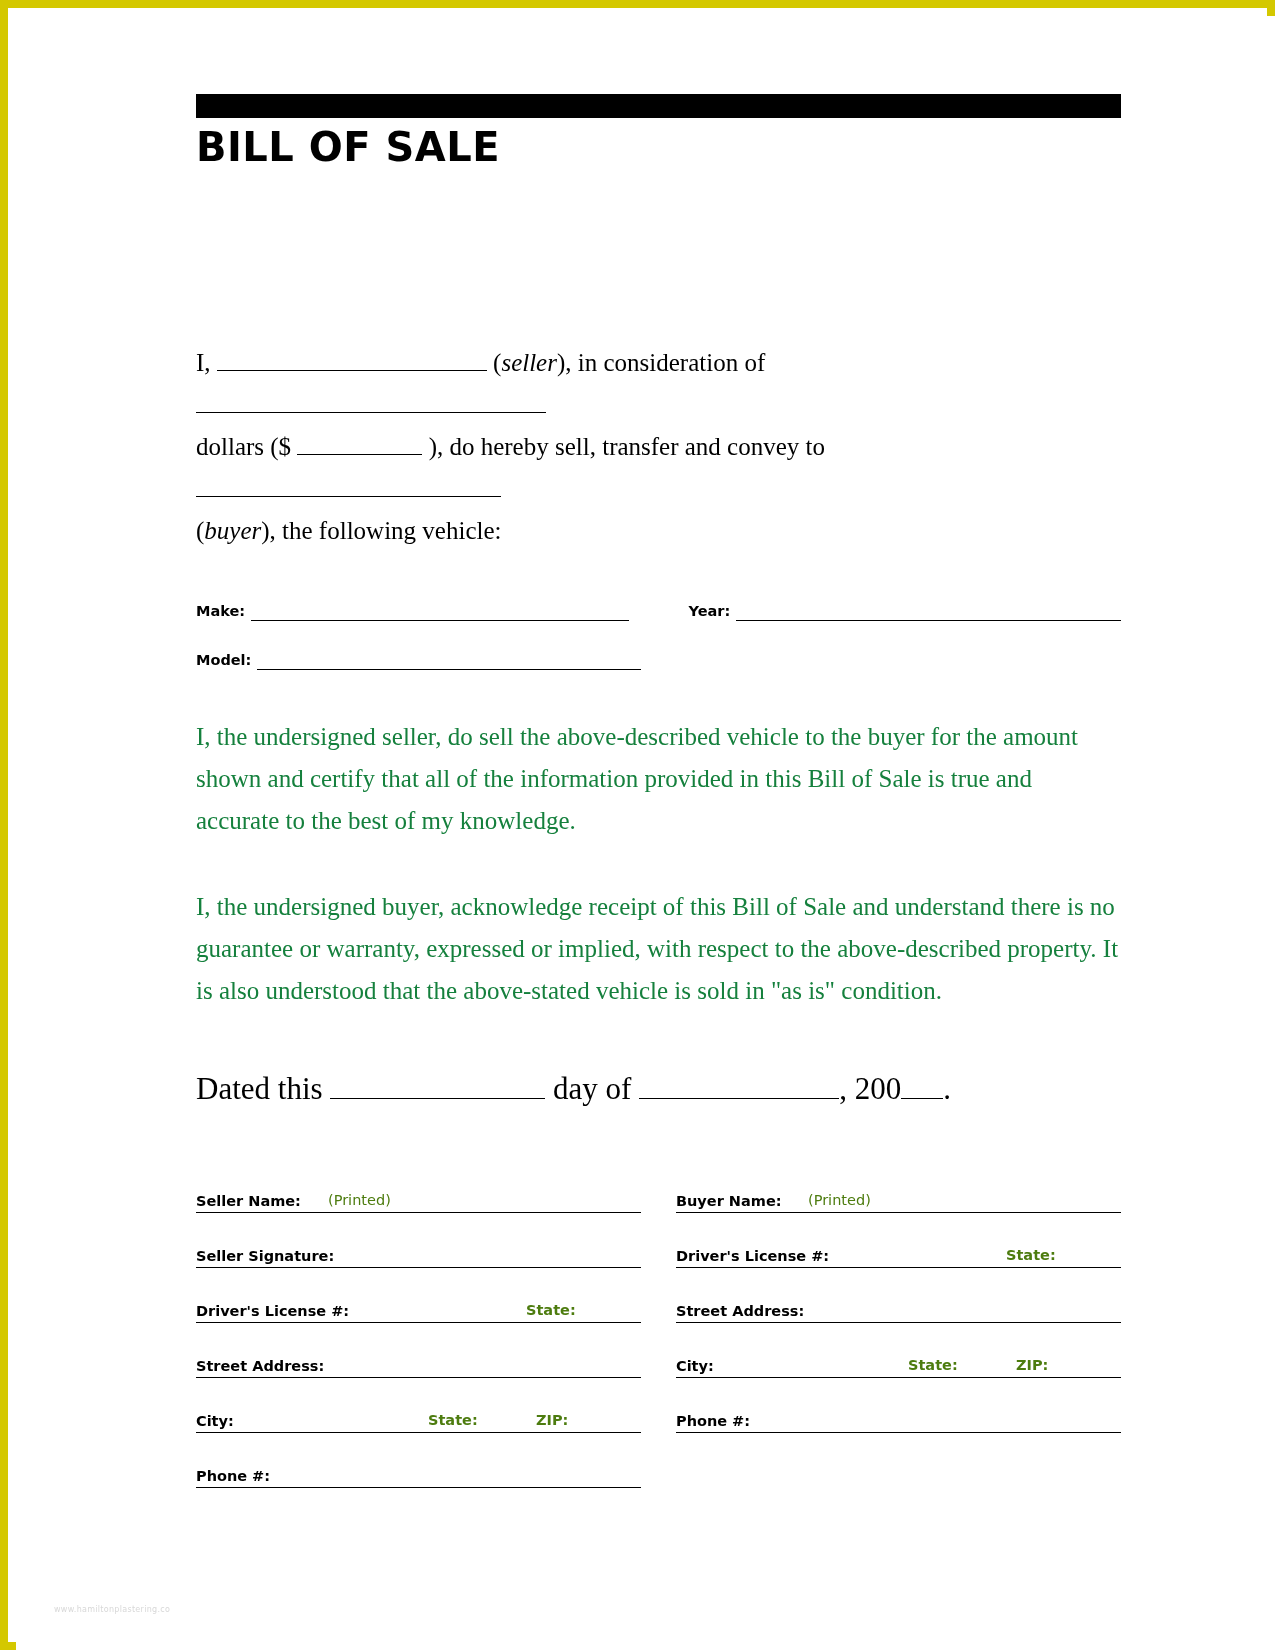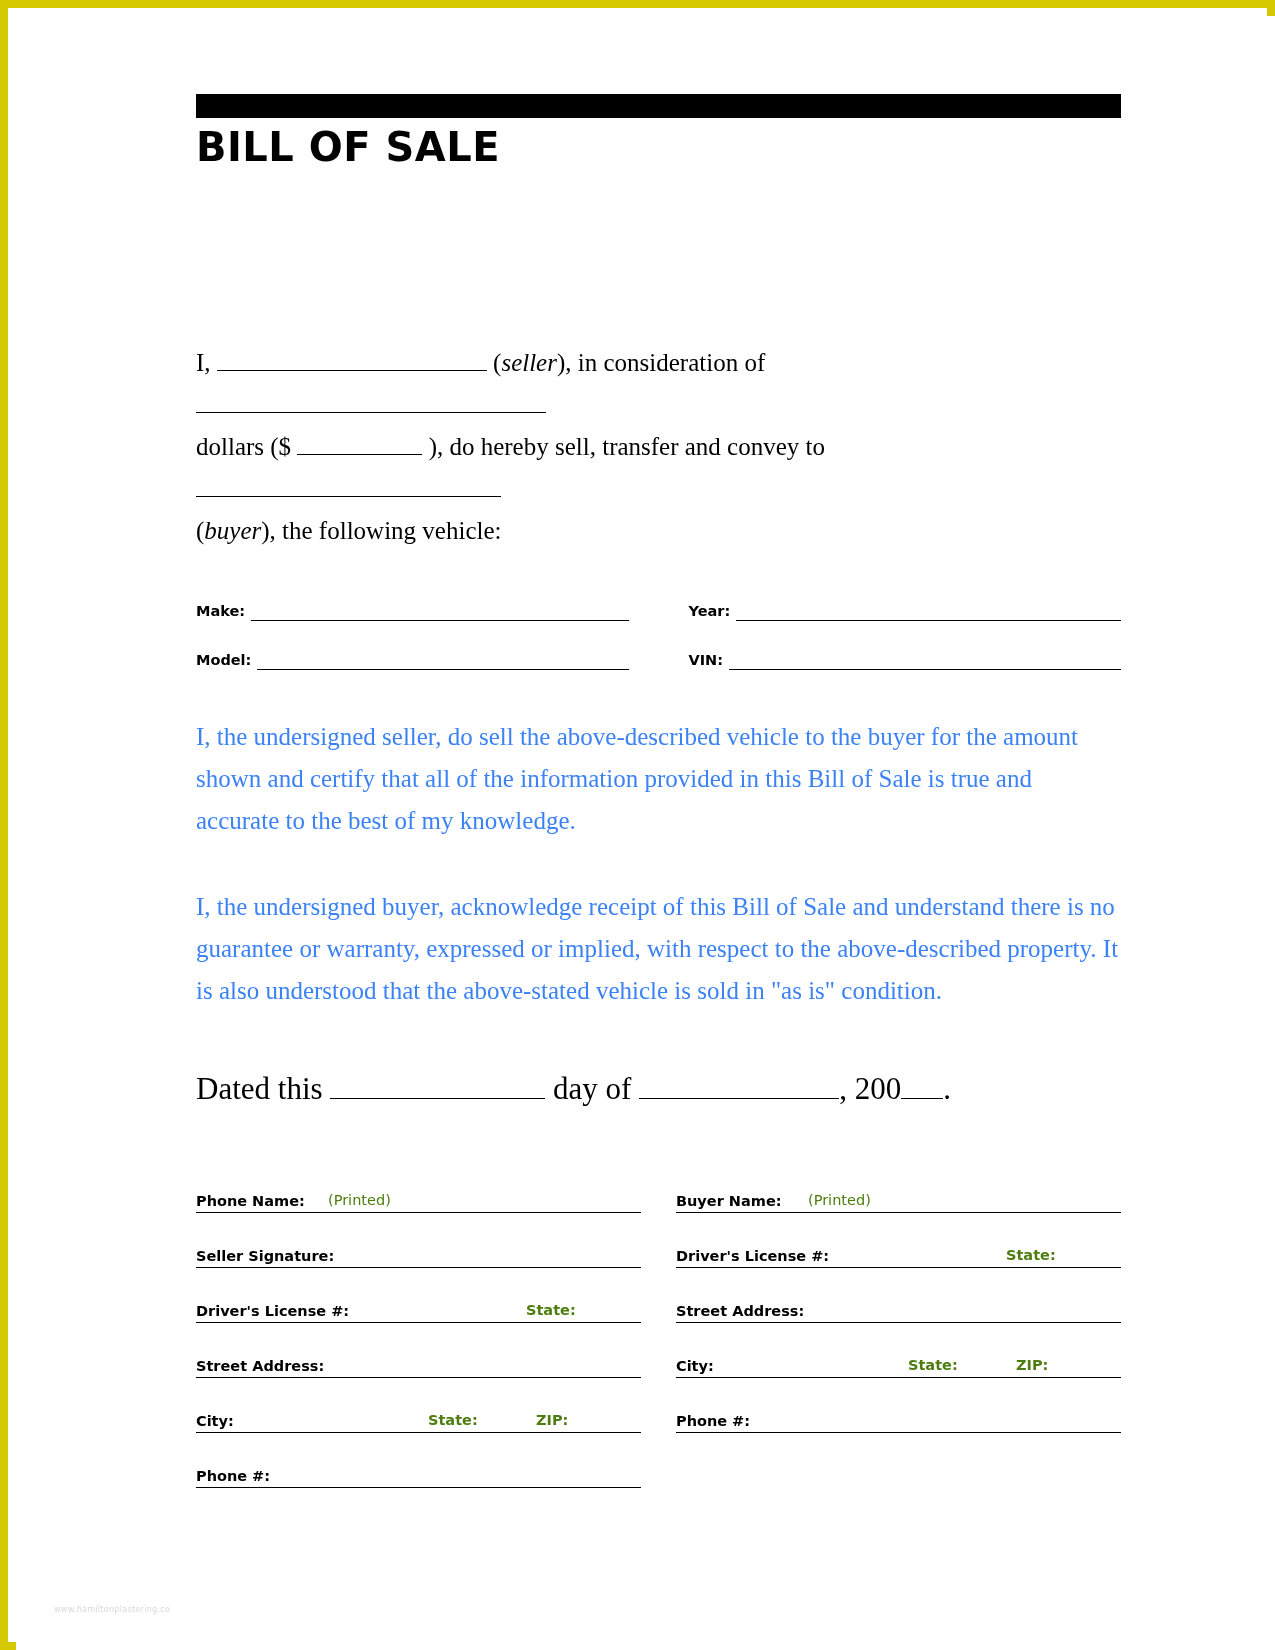--- a/index.html
+++ b/index.html
@@ -91,21 +91,21 @@
   .veh-line {
     flex: 1;
     border-bottom: 1.6px solid #000;
     height: 20px;
     margin-left: 6px;
   }
 
   .para {
     font-size: 25px;
     line-height: 42px;
-    color: #3b82f6;
+    color: #15803d;
     margin-top: 46px;
     text-align: left;
   }
   .para.second { margin-top: 44px; }
 
   .dated {
     font-size: 31px;
     line-height: 42px;
     color: #000;
     margin-top: 56px;
@@ -193,40 +193,36 @@
           <div class="veh-col right">
             <span class="veh-label">Year:</span>
             <span class="veh-line"></span>
           </div>
         </div>
         <div class="veh-row">
           <div class="veh-col">
             <span class="veh-label">Model:</span>
             <span class="veh-line"></span>
           </div>
-          <div class="veh-col right">
-            <span class="veh-label">VIN:</span>
-            <span class="veh-line"></span>
-          </div>
         </div>
       </div>
 
       <div class="para">I, the undersigned seller, do sell the above-described vehicle to the buyer for the amount shown and certify that all of the information provided in this Bill of Sale is true and accurate to the best of my knowledge.</div>
 
       <div class="para second">I, the undersigned buyer, acknowledge receipt of this Bill of Sale and understand there is no guarantee or warranty, expressed or implied, with respect to the above-described property. It is also understood that the above-stated vehicle is sold in "as is" condition.</div>
 
       <div class="dated">
         <span>Dated this </span><span class="ln" style="width:215px"></span><span> day of </span><span class="ln" style="width:200px"></span><span>, 200</span><span class="ln" style="width:42px"></span><span>.</span>
       </div>
 
       <div class="signature-area">
 
         <div class="sig-col">
           <div class="sig-row">
-            <span class="lbl">Phone Name:</span>
+            <span class="lbl">Seller Name:</span>
             <span class="sub sub-printed">(Printed)</span>
           </div>
           <div class="sig-row">
             <span class="lbl">Seller Signature:</span>
           </div>
           <div class="sig-row">
             <span class="lbl">Driver's License #:</span>
             <span class="sub lbl-state-a" style="font-weight:bold">State:</span>
           </div>
           <div class="sig-row">

